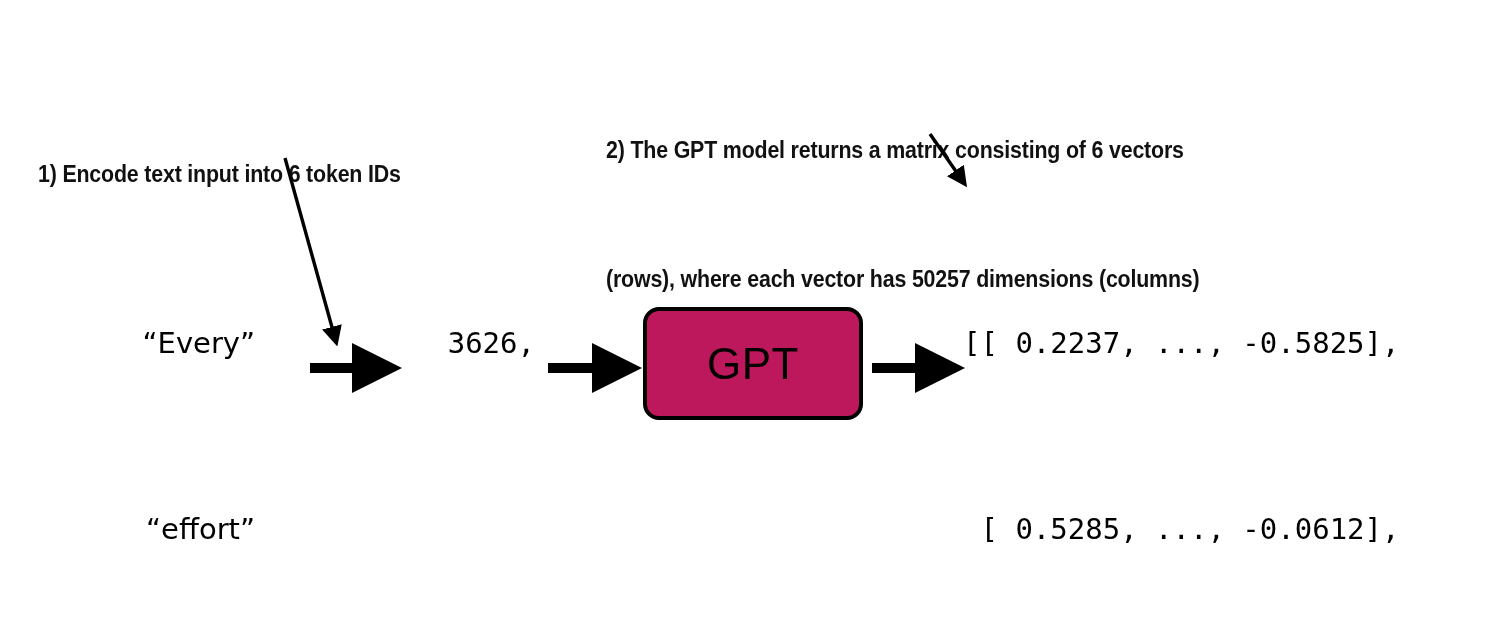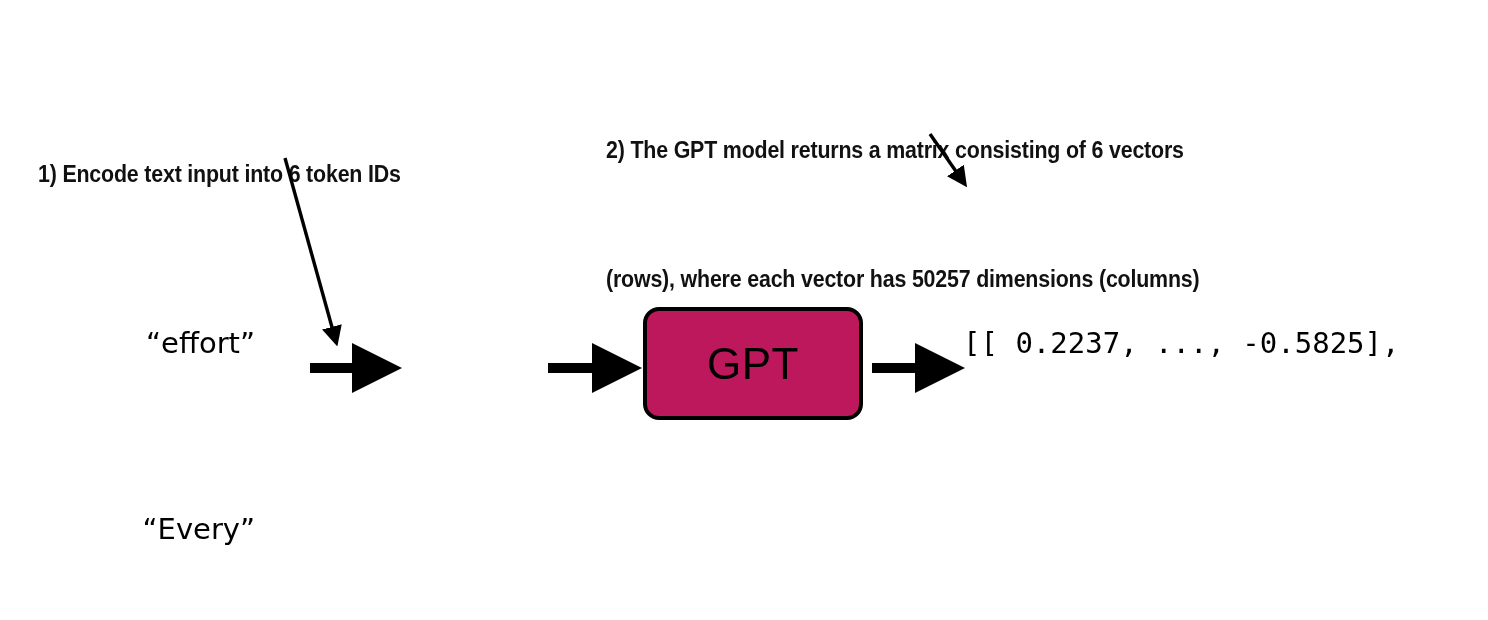--- a/index.html
+++ b/index.html
@@ -113,37 +113,39 @@
   <div class="caption" id="caption-1">
     <span class="caption-line">1) Encode text input into 6 token IDs</span>
   </div>
 
   <div class="caption" id="caption-2">
     <span class="caption-line">2) The GPT model returns a matrix consisting of 6 vectors</span>
     <span class="caption-line">(rows), where each vector has 50257 dimensions (columns)</span>
   </div>
 
   <div class="col" id="tokens-col">
+    <span class="row">“Every”</span>
     <span class="row">“effort”</span>
-    <span class="row">“Every”</span>
     
     
     
     
   </div>
 
   <div class="col" id="ids-col">
+    <span class="row">3626,</span>
     
     
     
     
   </div>
 
   <div class="col" id="matrix-col">
     <span class="row">[[ 0.2237, ..., -0.5825],</span>
+    <span class="row"> [ 0.5285, ..., -0.0612],</span>
     
     
     
     
   </div>
 
   <div id="gpt-box">
     <span id="gpt-label">GPT</span>
   </div>
 

